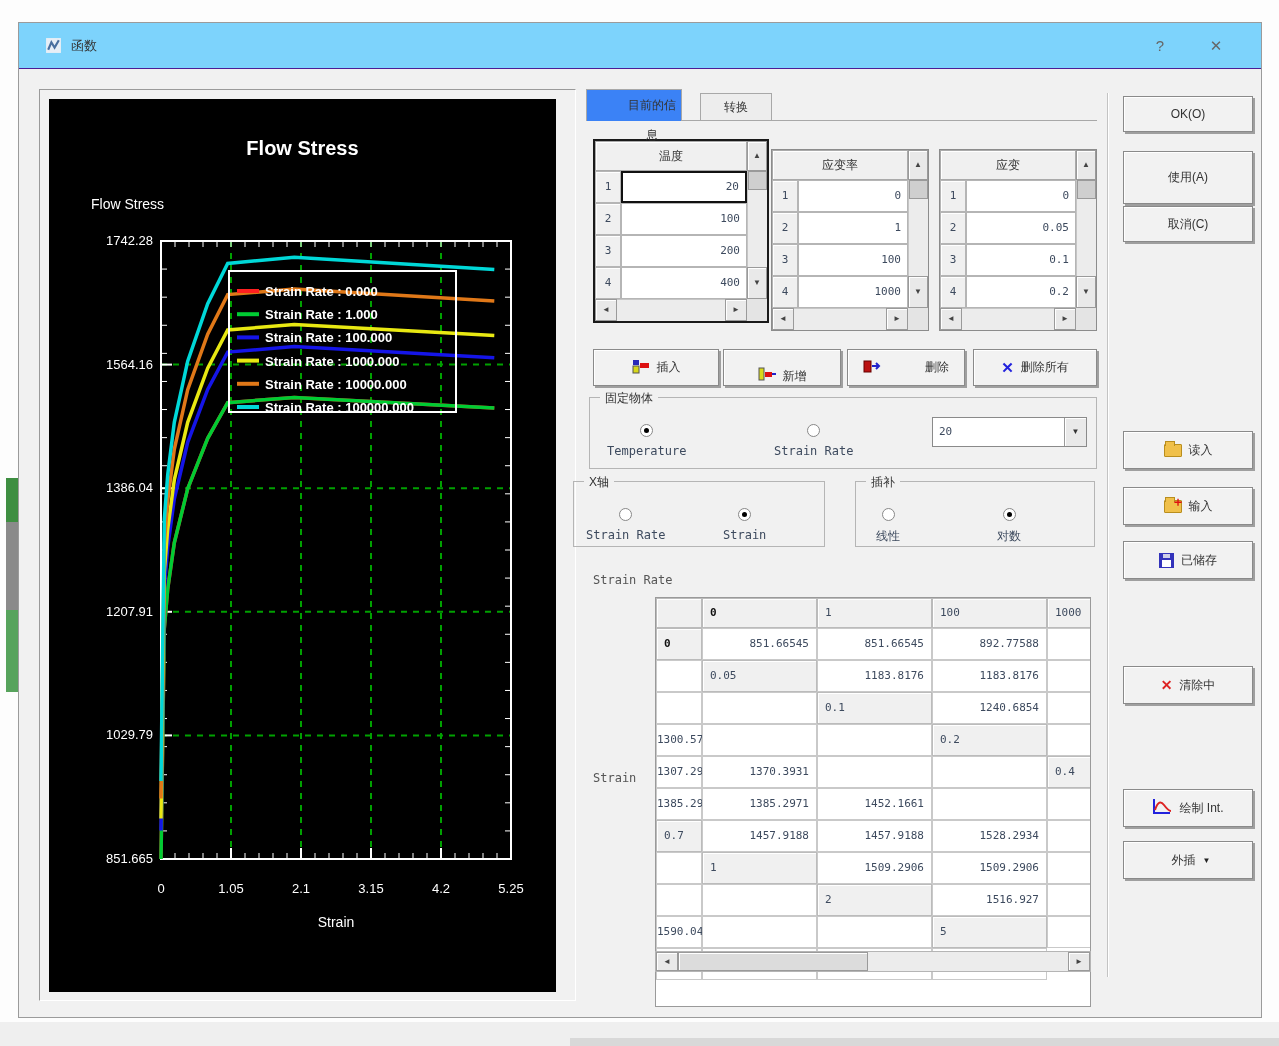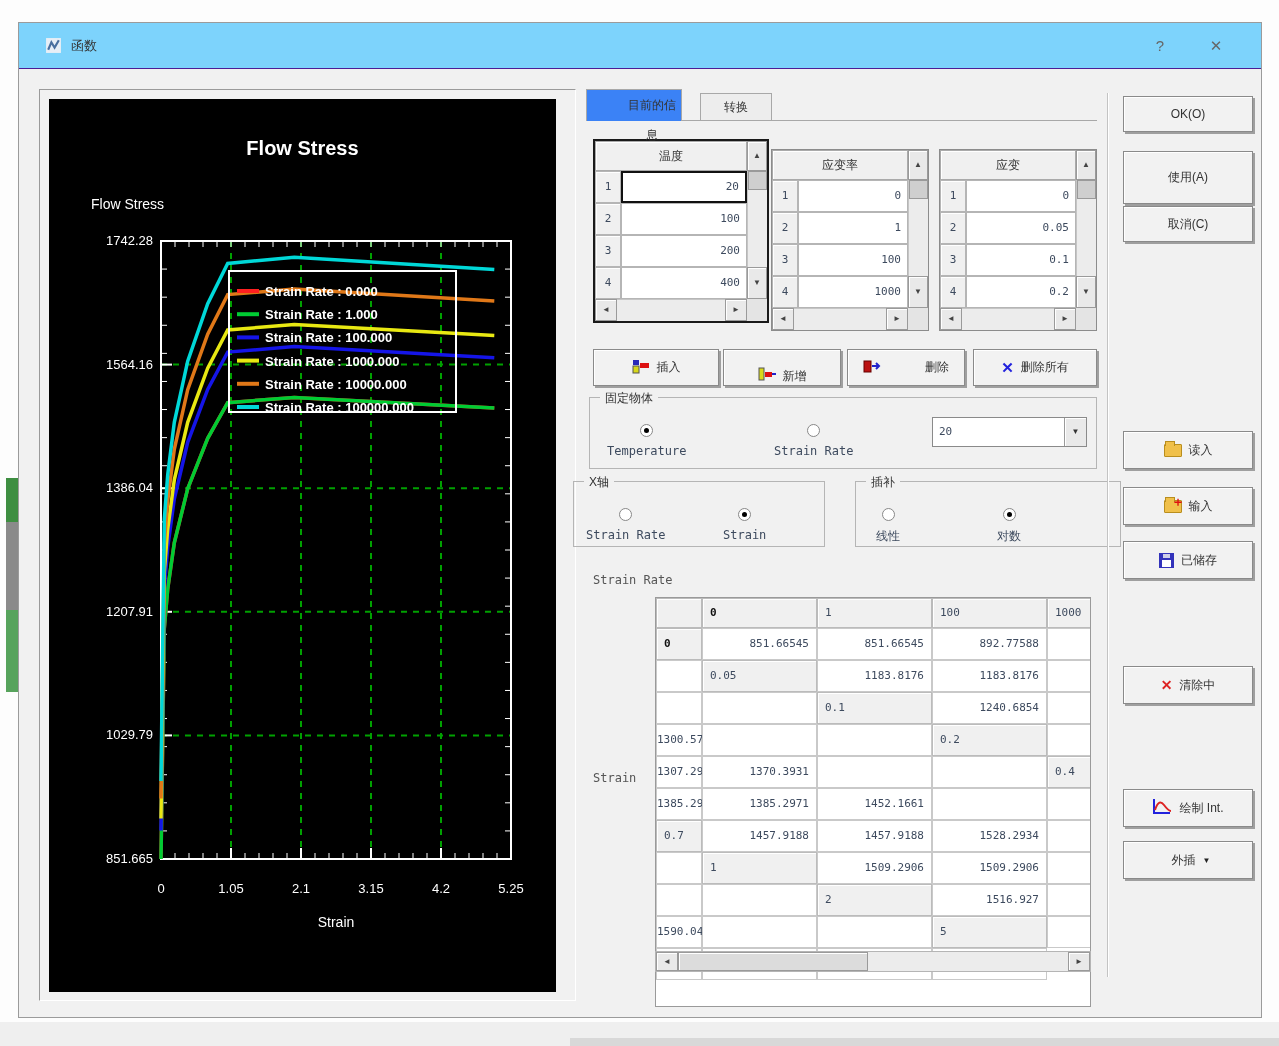--- a/index.html
+++ b/index.html
@@ -442,21 +442,21 @@
       <div class="radio-item" style="left:12px; top:26px;">
         <span class="radio"></span>
         <span>Strain Rate</span>
       </div>
       <div class="radio-item" style="left:149px; top:26px;">
         <span class="radio sel"></span>
         <span>Strain</span>
       </div>
     </div>
 
-    <div class="group" style="left:836px; top:458px; width:266px; height:66px;">
+    <div class="group" style="left:836px; top:458px; width:240px; height:66px;">
       <span class="group-label">插补</span>
       <div class="radio-item" style="left:20px; top:26px;">
         <span class="radio"></span>
         <span>线性</span>
       </div>
       <div class="radio-item" style="left:141px; top:26px;">
         <span class="radio sel"></span>
         <span>对数</span>
       </div>
     </div>

